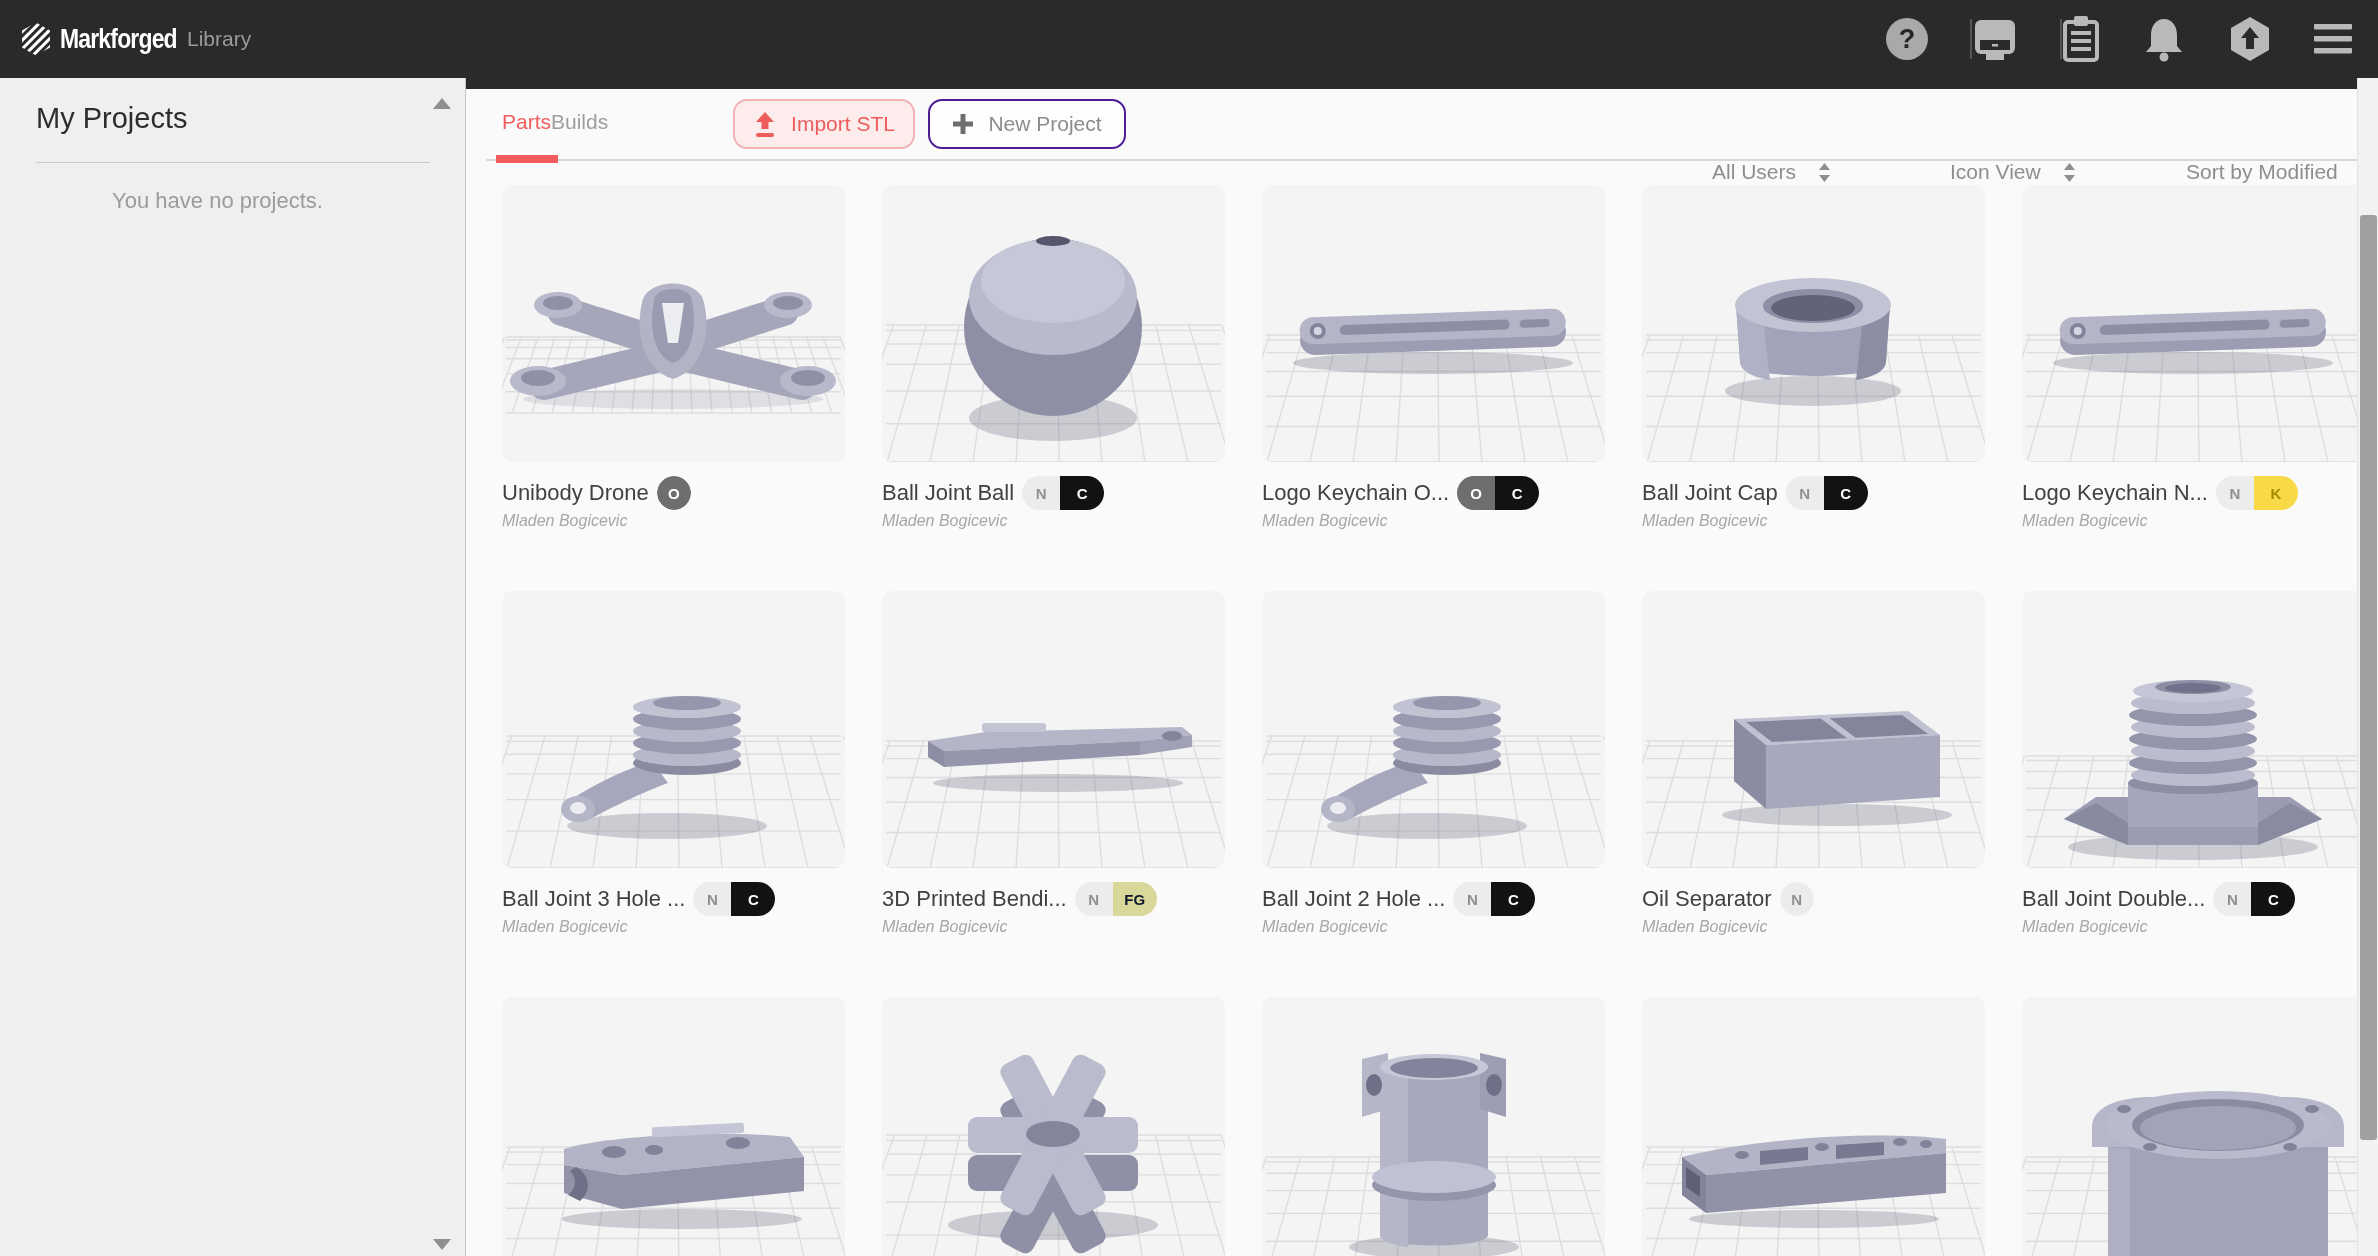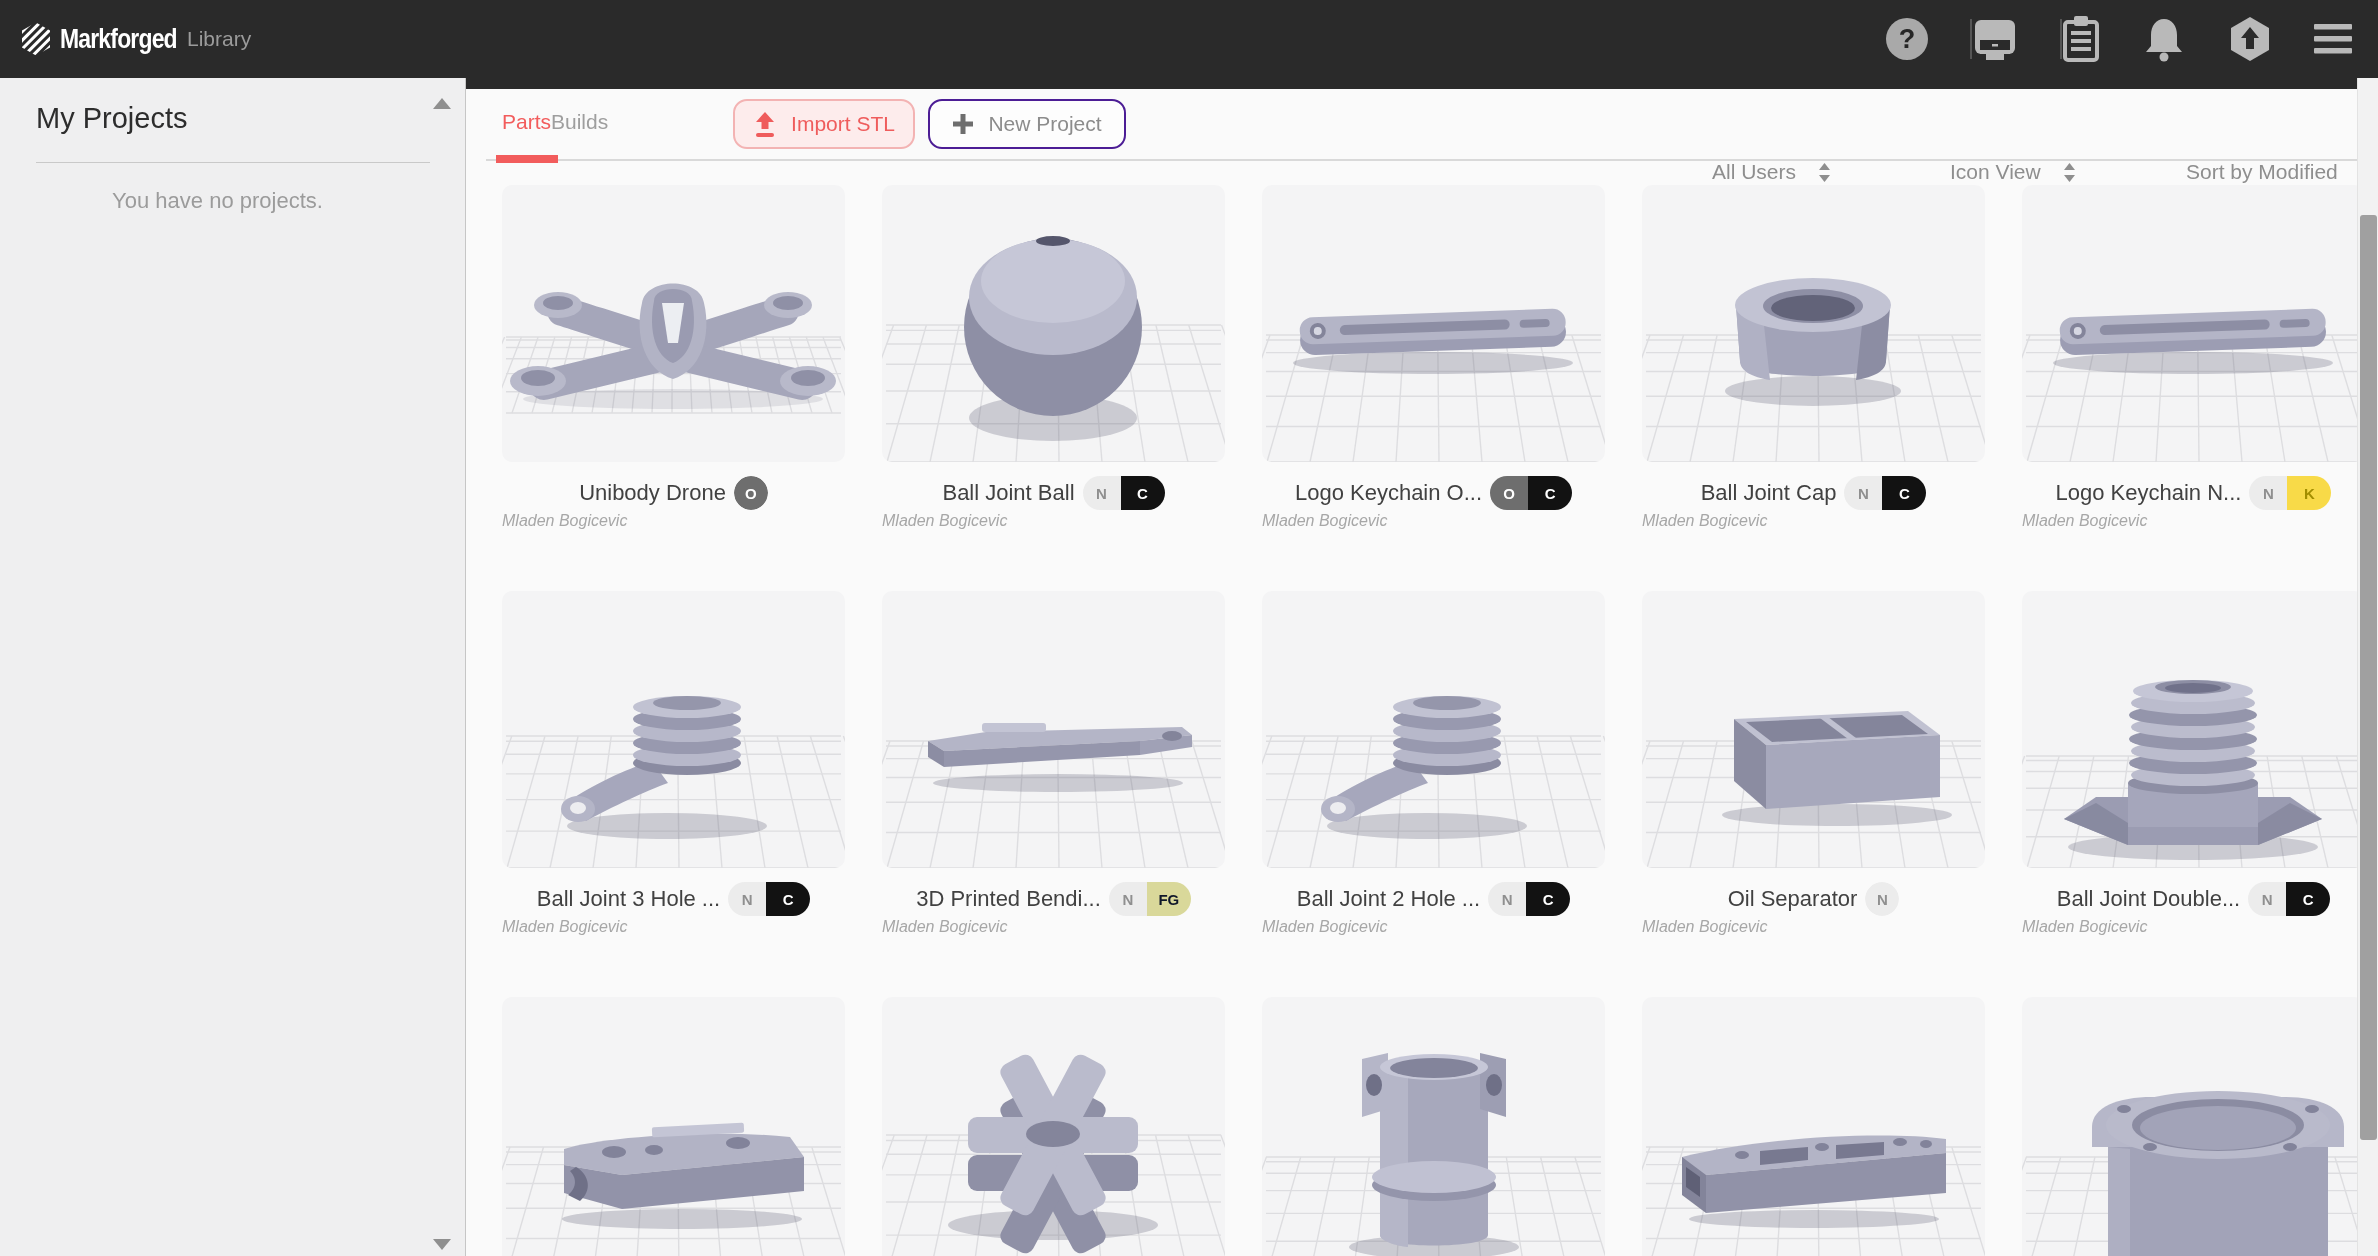--- a/index.html
+++ b/index.html
@@ -37,21 +37,21 @@
   .btn{position:absolute;top:99px;height:50px;border-radius:14px;display:flex;align-items:center;justify-content:center;gap:14px;font-size:21px;cursor:pointer;box-sizing:border-box;}
   .btn-import{left:733px;width:182px;background:#fdecec;border:2px solid #f3b3b3;color:#ef5c5c;}
   .btn-new{left:928px;width:198px;background:#fdfdfd;border:2px solid #4c1d95;color:#8c8c8c;}
   .filter{position:absolute;top:112px;display:flex;align-items:center;gap:22px;color:#8e8e8e;font-size:21px;cursor:pointer;white-space:nowrap;margin-top:48px;}
   #f-users{left:1712px;} #f-view{left:1950px;} #f-sort{left:2186px;}
 
   
   #cards-grid{position:absolute;left:502px;top:185px;width:1863px;display:grid;grid-template-columns:repeat(5,343px);column-gap:37px;row-gap:61px;}
   .card{width:343px;cursor:pointer;}
   .thumb{width:343px;height:277px;background:#f4f4f5;border-radius:10px;overflow:hidden;}
-  .titlerow{display:flex;justify-content:center;align-items:center;margin-top:14px;height:34px;}
+  .titlerow{display:flex;justify-content:flex-start;align-items:center;margin-top:14px;height:34px;}
   .ptitle{font-size:22px;color:#414141;white-space:nowrap;overflow:hidden;}
   .badges{display:flex;border-radius:17px;overflow:hidden;flex:none;margin-left:8px;}
   .badge{display:flex;align-items:center;justify-content:center;height:34px;min-width:38px;padding:0 8px;box-sizing:border-box;font-size:15px;font-weight:bold;}
   .badge:last-child:not(:only-child){min-width:44px;}
   .badge:only-child{min-width:34px;width:34px;padding:0;border-radius:50%;}
   .b-n{background:#ececec;color:#8f8f8f;}
   .b-c{background:#121212;color:#ffffff;}
   .b-o{background:#6e6e6e;color:#ffffff;}
   .b-fg{background:#d9d89a;color:#0f172a;}
   .b-k{background:#f8da48;color:#a38e00;}

